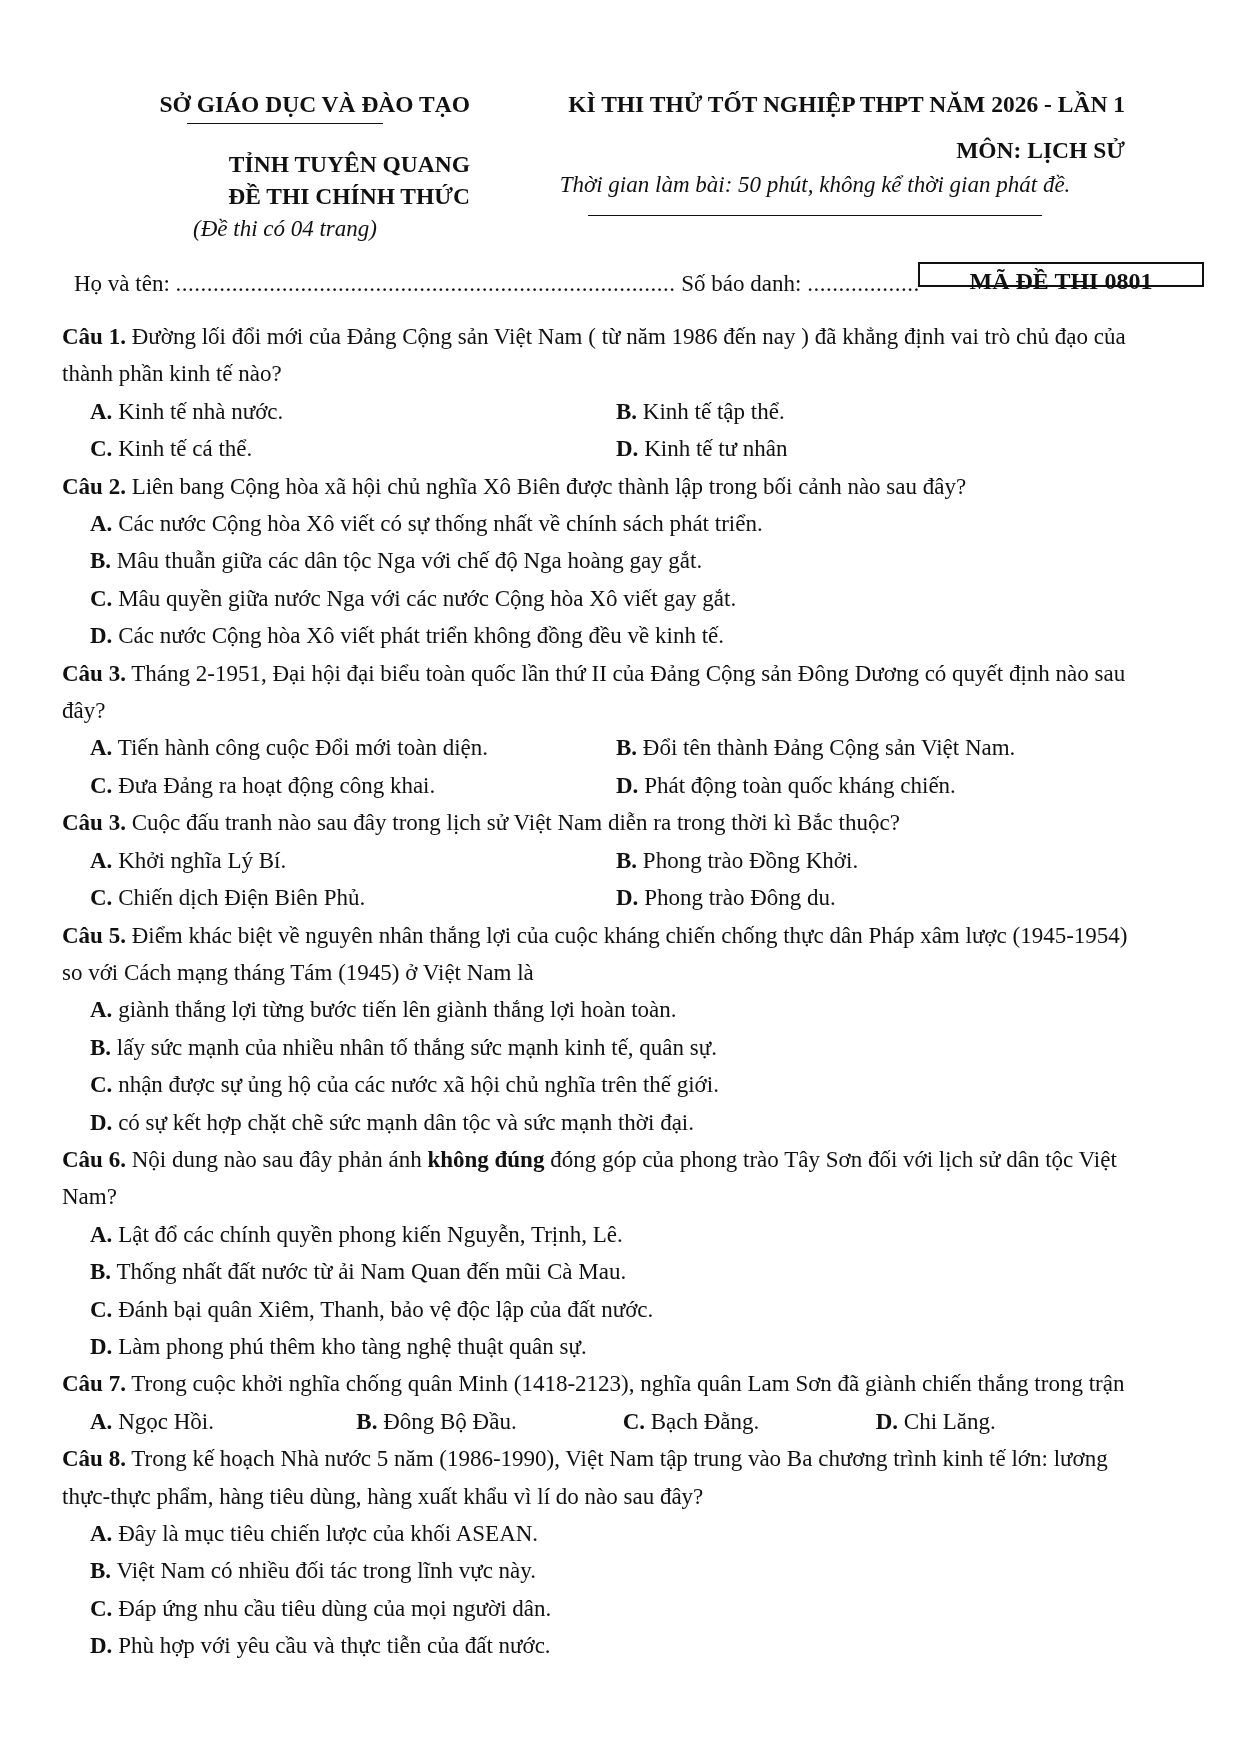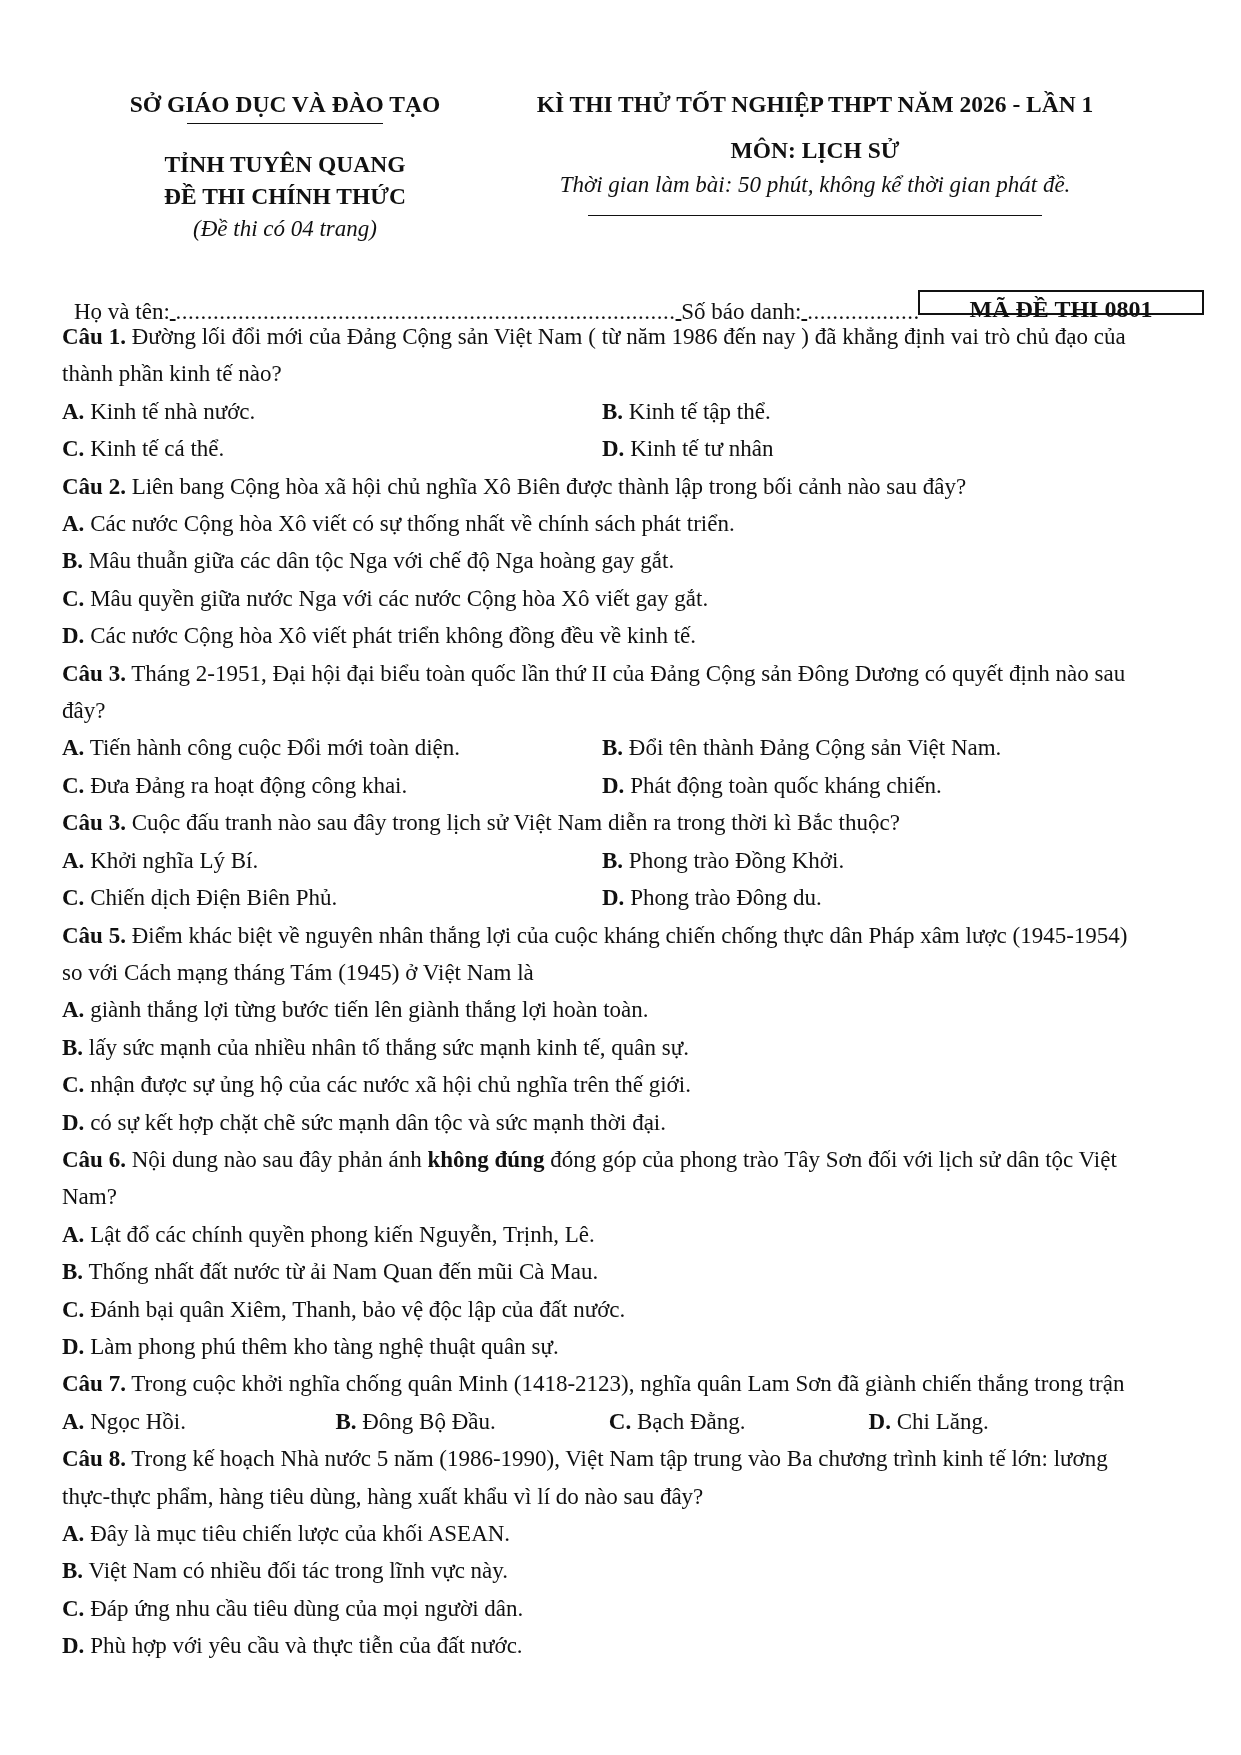--- a/index.html
+++ b/index.html
@@ -34,20 +34,21 @@
       left: 505px;
       top: 88px;
       width: 620px;
       text-align: center;
     }
     .hdr-bold {
       font-weight: bold;
       font-size: 23.5px;
       line-height: 32px;
       white-space: nowrap;
+      text-align: right;
     }
     .hdr-italic {
       font-style: italic;
       font-size: 23px;
       line-height: 30px;
       white-space: nowrap;
     }
     .rule {
       height: 0;
       border-top: 1.6px solid #111;
@@ -60,27 +61,26 @@
     }
     .rule-right {
       width: 454px;
       margin-top: 15px;
     }
 
     
     .name-line {
       position: absolute;
       left: 74px;
-      top: 292px;
+      top: 264px;
       width: 1070px;
       height: 46px;
       font-size: 23px;
       line-height: 36px;
       white-space: nowrap;
-      text-decoration: underline;
     }
     .name-line .lbl { display: inline-block; vertical-align: middle; }
     .name-line .dots { display: inline-block; vertical-align: middle; letter-spacing: 0.5px; }
     .code-box {
       position: absolute;
       left: 844px;
       top: -2px;
       width: 286px;
       height: 25px;
       border: 2.5px solid #111;
@@ -95,21 +95,21 @@
     .questions {
       position: absolute;
       left: 62px;
       top: 318px;
       width: 1080px;
       font-size: 23px;
       line-height: 37.4px;
     }
     .q-stem { margin: 0; }
     .q-num { font-weight: bold; }
-    .opt-row { display: flex; white-space: nowrap; }
+    .opt-row { display: flex; white-space: nowrap; margin-left: 28px; }
     .opt-half { width: 576px; }
     .opt-quarter { width: 282px; }
     .opt-full { width: 100%; }
     .opt-letter { font-weight: bold; }
     .emph { font-weight: bold; }
   </style>
 </head>
 <body>
 
 <div class="page">

